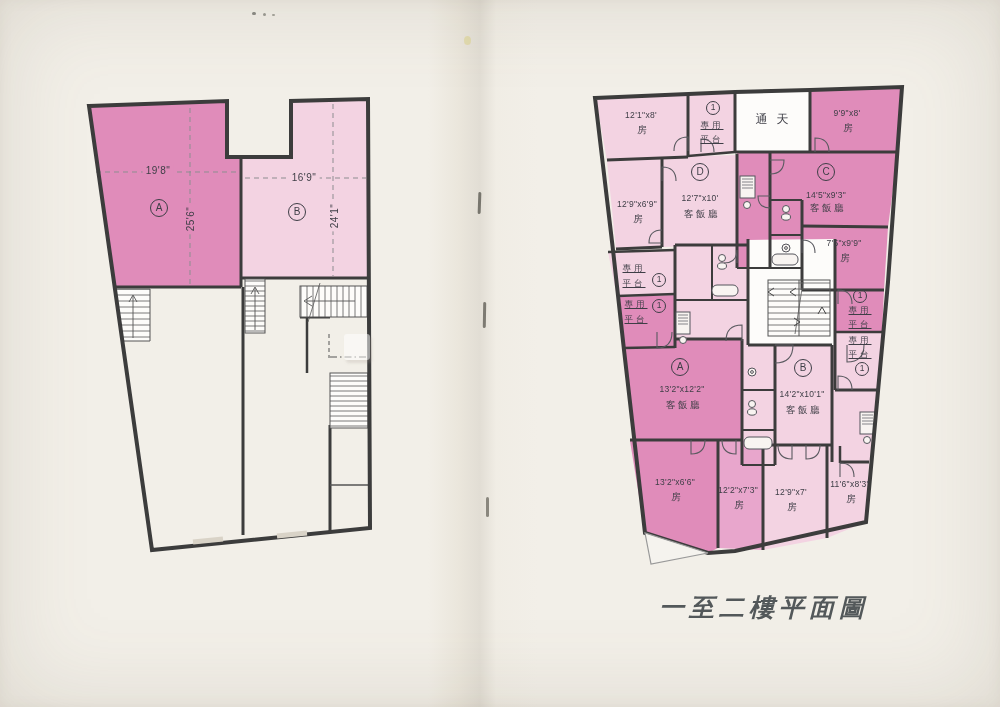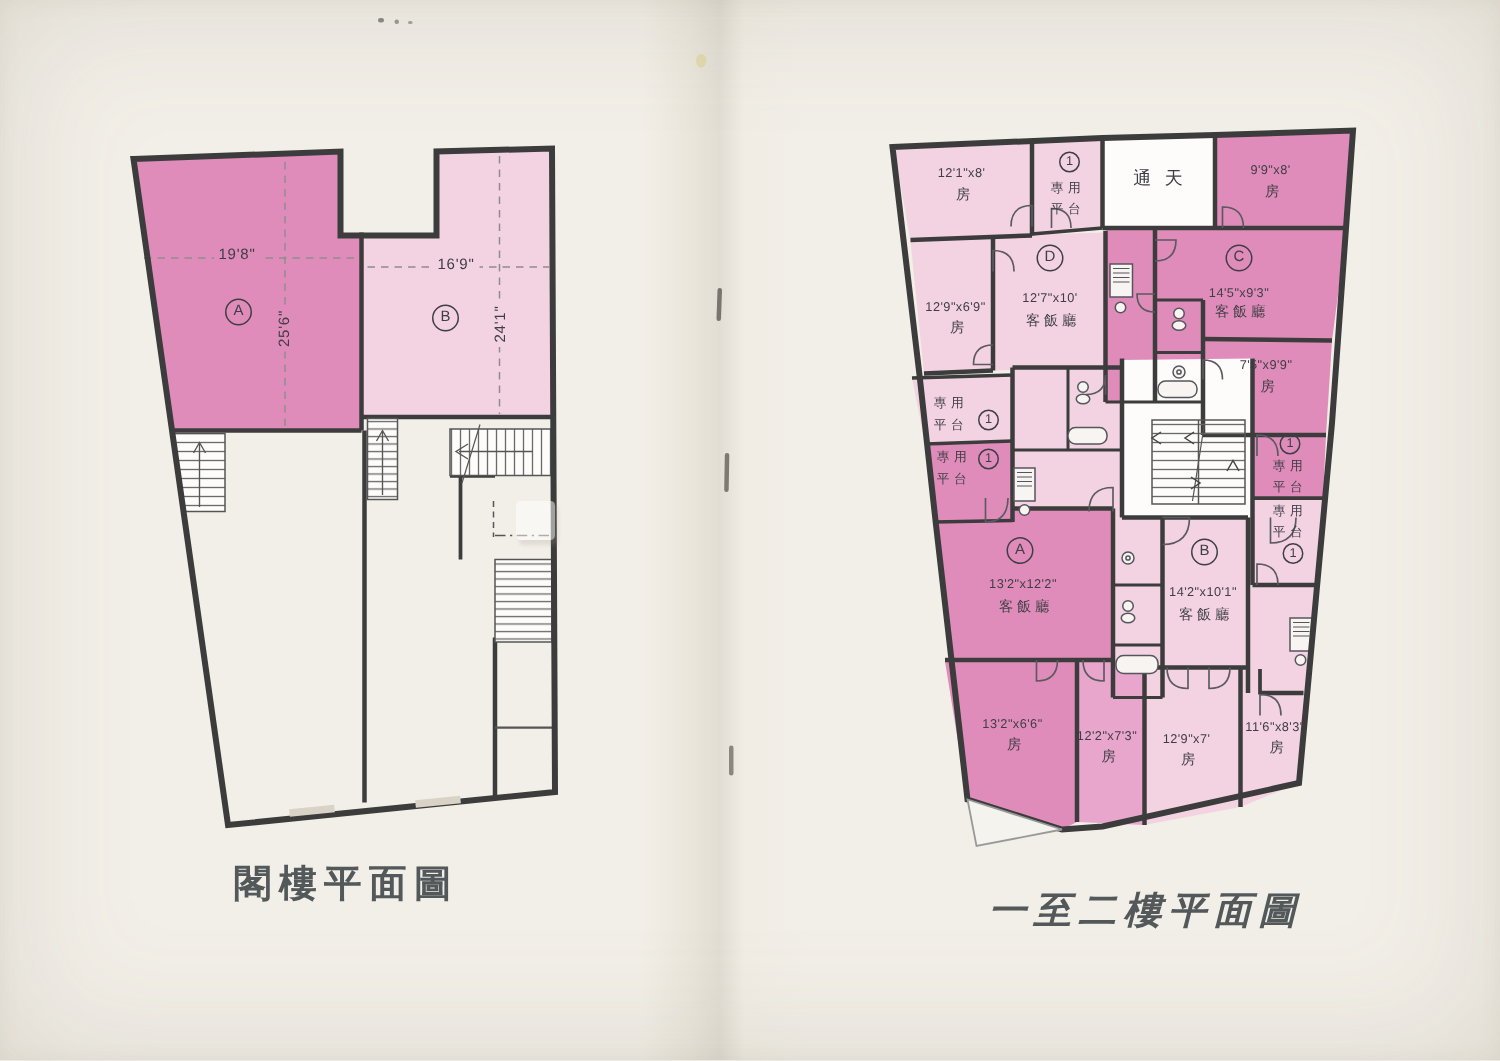--- a/index.html
+++ b/index.html
@@ -12,21 +12,21 @@
   .vignette{position:absolute;inset:0;z-index:6;pointer-events:none;
     box-shadow:inset 0 0 90px rgba(120,105,85,0.17), inset 0 0 14px rgba(120,105,85,0.07);}
   .speck{position:absolute;z-index:5;pointer-events:none;border-radius:2px;}
   .lbl{position:absolute;z-index:3;transform:translate(-50%,-50%);white-space:nowrap;
        color:#3e3e46;text-align:center;}
   .rot{transform:translate(-50%,-50%) rotate(-90deg);}
   .dimL{font-size:10px;letter-spacing:0.5px;padding:0 3px;}
   .dimR{font-size:8.5px;letter-spacing:0.3px;}
   .rword{font-size:9.5px;letter-spacing:2px;}
   .ltype{font-size:9.5px;letter-spacing:2.5px;}
-  .pword{font-size:8.5px;letter-spacing:3px;}
+  .pword{font-size:8.5px;letter-spacing:3px;text-decoration:underline;}
   .sky{font-size:12px;letter-spacing:9px;padding-left:9px;}
   .cmark{width:16px;height:16px;border:1.3px solid #3e3e46;border-radius:50%;
          font-size:10px;line-height:15px;display:block;}
   .cnum{width:12px;height:12px;border:1px solid #3e3e46;border-radius:50%;
         font-size:8.5px;line-height:11px;display:block;}
   .bgA{background:#e08cba;} .bgB{background:#f3d3e2;}
   .caption{font-size:25px;font-weight:bold;color:#53585a;letter-spacing:5px;z-index:3;}
   .wm{position:absolute;z-index:4;pointer-events:none;color:rgba(255,255,255,0.94);
       font-weight:bold;text-align:right;text-shadow:2px 3px 3px rgba(150,120,130,0.30);}
   .wm1{left:400px;top:318px;width:288px;font-size:42px;letter-spacing:4px;}
@@ -324,21 +324,20 @@
 
 <div class="lbl dimR" style="left:738px;top:490px;">12'2"x7'3"</div>
 <div class="lbl rword" style="left:740px;top:505px;">房</div>
 
 <div class="lbl dimR" style="left:791px;top:492px;">12'9"x7'</div>
 <div class="lbl rword" style="left:793px;top:507px;">房</div>
 
 <div class="lbl dimR" style="left:850px;top:484px;">11'6"x8'3"</div>
 <div class="lbl rword" style="left:852px;top:499px;">房</div>
 
-<div class="lbl caption" style="left:231px;top:589px;">閣樓平面圖</div>
 <div class="lbl caption" style="left:764px;top:607px;font-style:italic;">一至二樓平面圖</div>
 
 <div class="wmblob"></div>
 
 <div class="gutter"></div>
 <div class="speck" style="left:252px;top:12px;width:4px;height:3px;background:#8a8a84;"></div>
 <div class="speck" style="left:263px;top:13px;width:3px;height:3px;background:#9a9a92;"></div>
 <div class="speck" style="left:272px;top:14px;width:3px;height:2px;background:#a5a59c;"></div>
 <div class="speck" style="left:464px;top:36px;width:7px;height:9px;background:#ded391;opacity:.6;border-radius:50%;"></div>
 <div class="speck" style="left:478px;top:192px;width:3px;height:22px;background:#77756d;transform:rotate(2deg);"></div>

